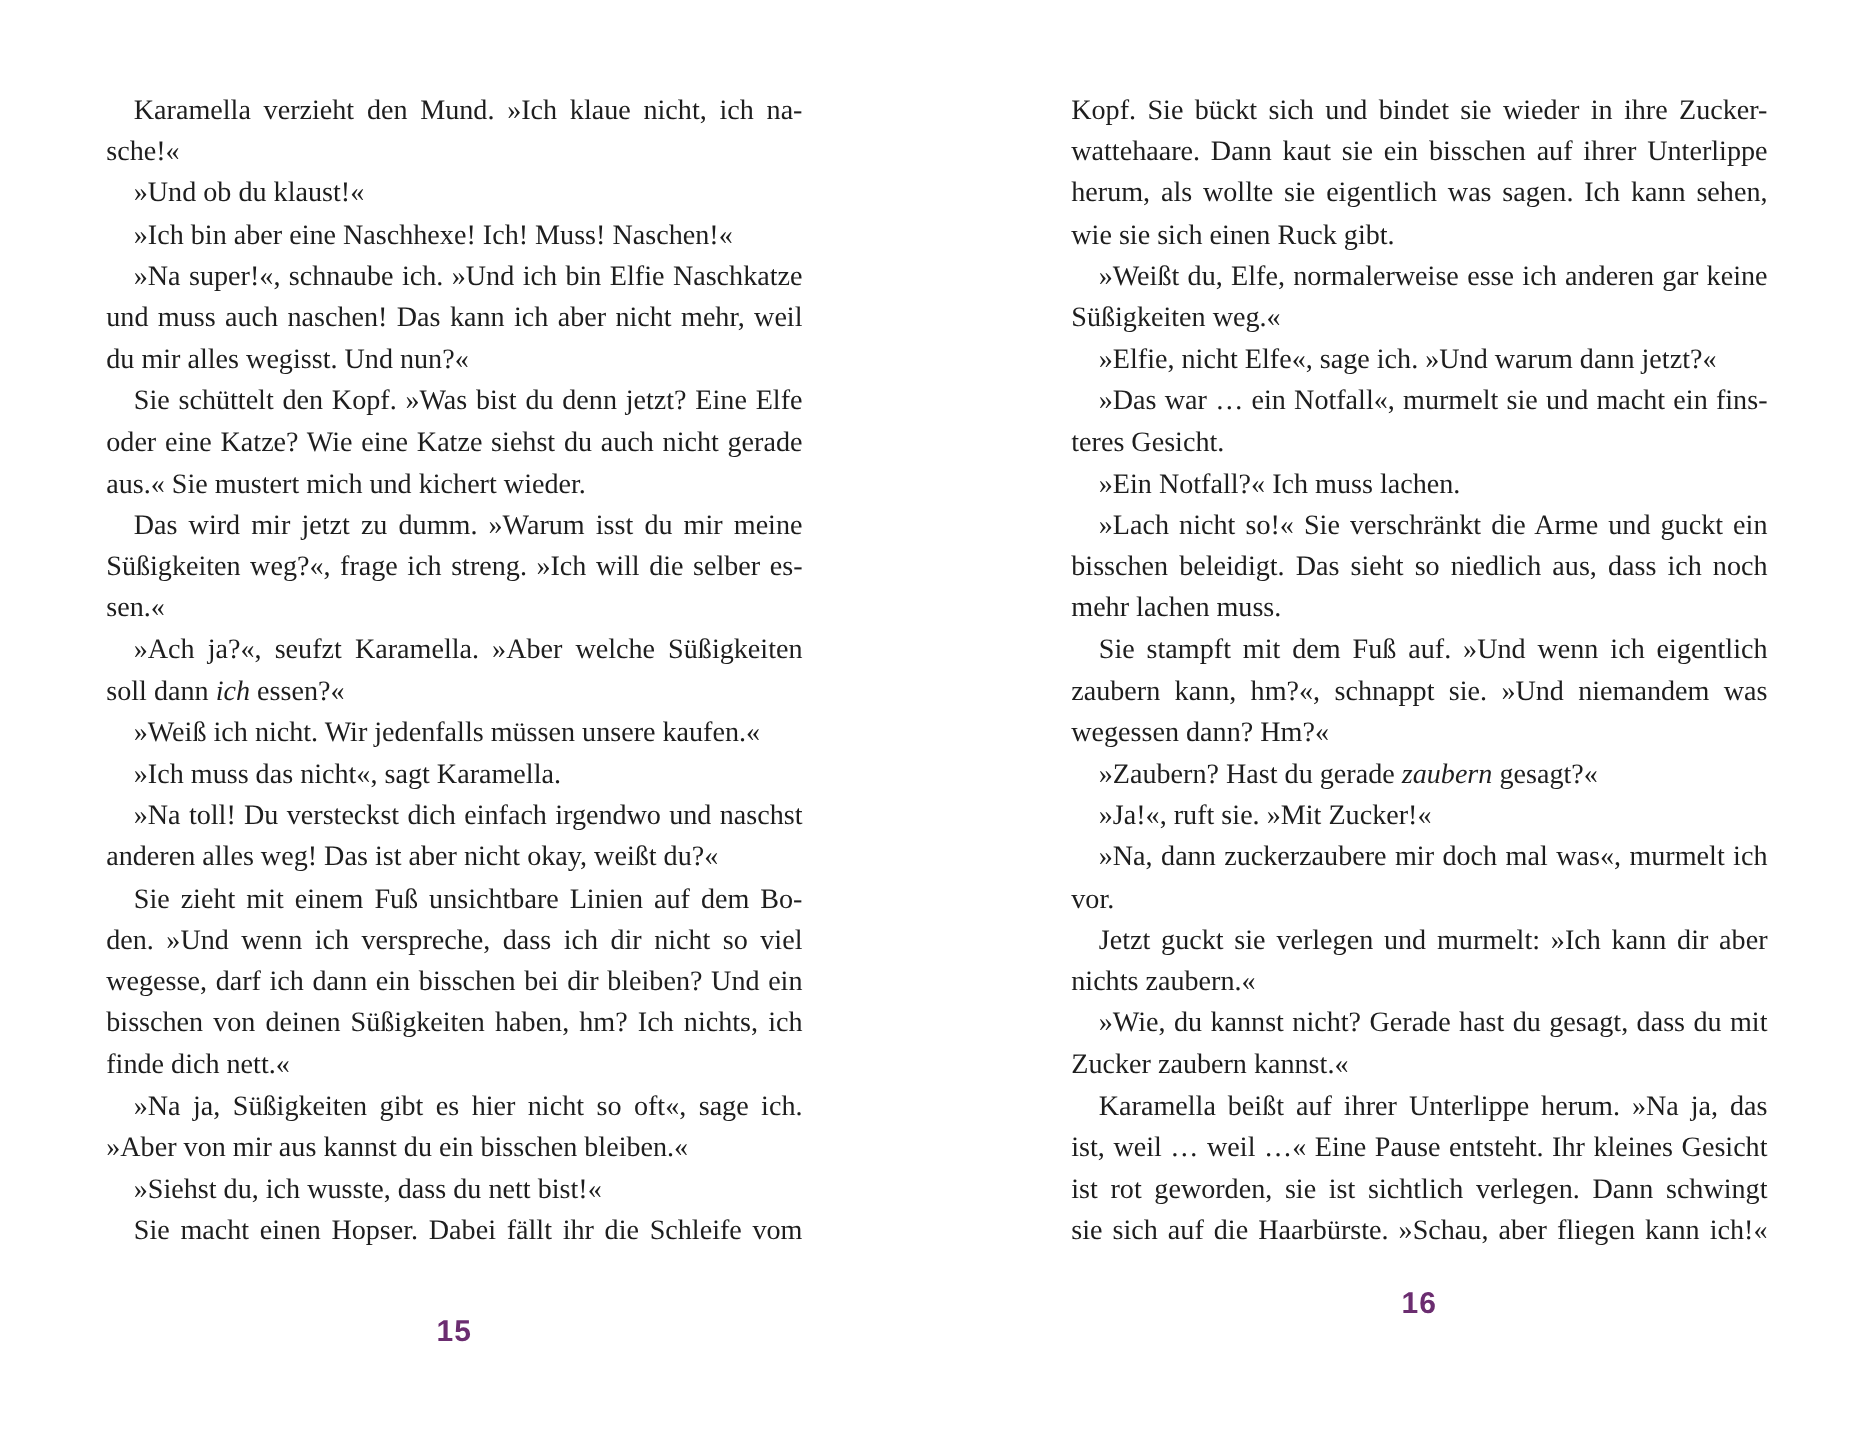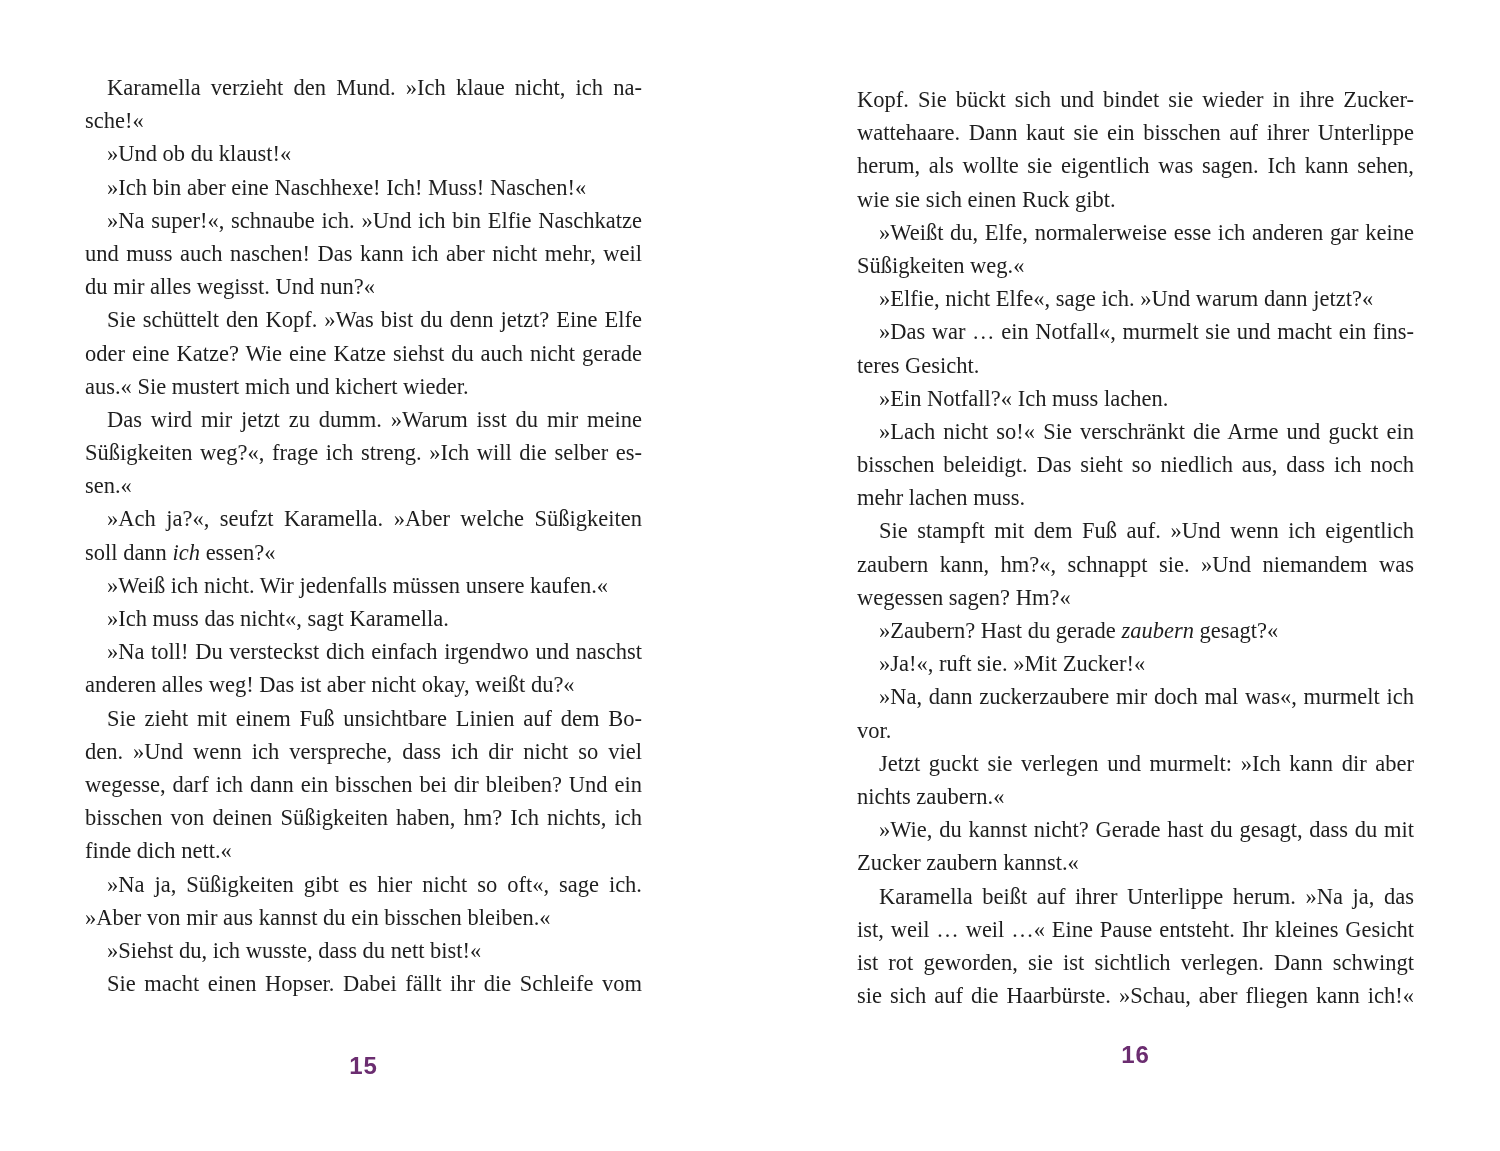--- a/index.html
+++ b/index.html
@@ -91,38 +91,38 @@
         <div class="line just">bisschen von deinen Süßigkeiten haben, hm? Ich nichts, ich</div>
         <div class="line">finde dich nett.«</div>
         <div class="line just ind">»Na ja, Süßigkeiten gibt es hier nicht so oft«, sage ich.</div>
         <div class="line">»Aber von mir aus kannst du ein bisschen bleiben.«</div>
         <div class="line ind">»Siehst du, ich wusste, dass du nett bist!«</div>
         <div class="line just ind">Sie macht einen Hopser. Dabei fällt ihr die Schleife vom</div>
       </div>
     <div class="page-number" style="color: rgb(107, 45, 112); margin-top: 23px;">15</div>
   </div>
 
-  <div class="page page-right" style="color: rgb(30, 30, 30); margin-top: 12px;">
+  <div class="page page-right" style="color: rgb(30, 30, 30);">
     <div class="text-block" id="page1-lines">
         <div class="line just">Kopf. Sie bückt sich und bindet sie wieder in ihre Zucker-</div>
         <div class="line just">wattehaare. Dann kaut sie ein bisschen auf ihrer Unterlippe</div>
         <div class="line just">herum, als wollte sie eigentlich was sagen. Ich kann sehen,</div>
         <div class="line">wie sie sich einen Ruck gibt.</div>
         <div class="line just ind">»Weißt du, Elfe, normalerweise esse ich anderen gar keine</div>
         <div class="line">Süßigkeiten weg.«</div>
         <div class="line ind">»Elfie, nicht Elfe«, sage ich. »Und warum dann jetzt?«</div>
         <div class="line just ind">»Das war … ein Notfall«, murmelt sie und macht ein fins-</div>
         <div class="line">teres Gesicht.</div>
         <div class="line ind">»Ein Notfall?« Ich muss lachen.</div>
         <div class="line just ind">»Lach nicht so!« Sie verschränkt die Arme und guckt ein</div>
         <div class="line just">bisschen beleidigt. Das sieht so niedlich aus, dass ich noch</div>
         <div class="line">mehr lachen muss.</div>
         <div class="line just ind">Sie stampft mit dem Fuß auf. »Und wenn ich eigentlich</div>
         <div class="line just">zaubern kann, hm?«, schnappt sie. »Und niemandem was</div>
-        <div class="line">wegessen sagen? Hm?«</div>
+        <div class="line">wegessen dann? Hm?«</div>
         <div class="line ind">»Zaubern? Hast du gerade <em>zaubern</em> gesagt?«</div>
         <div class="line ind">»Ja!«, ruft sie. »Mit Zucker!«</div>
         <div class="line just ind">»Na, dann zuckerzaubere mir doch mal was«, murmelt ich</div>
         <div class="line">vor.</div>
         <div class="line just ind">Jetzt guckt sie verlegen und murmelt: »Ich kann dir aber</div>
         <div class="line">nichts zaubern.«</div>
         <div class="line just ind">»Wie, du kannst nicht? Gerade hast du gesagt, dass du mit</div>
         <div class="line">Zucker zaubern kannst.«</div>
         <div class="line just ind">Karamella beißt auf ihrer Unterlippe herum. »Na ja, das</div>
         <div class="line just">ist, weil … weil …« Eine Pause entsteht. Ihr kleines Gesicht</div>

